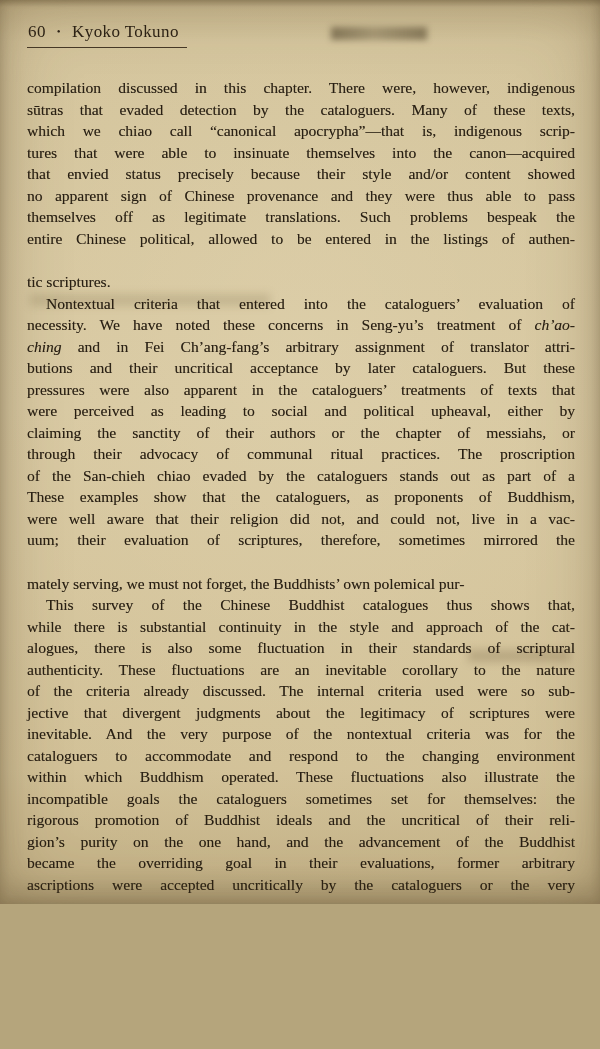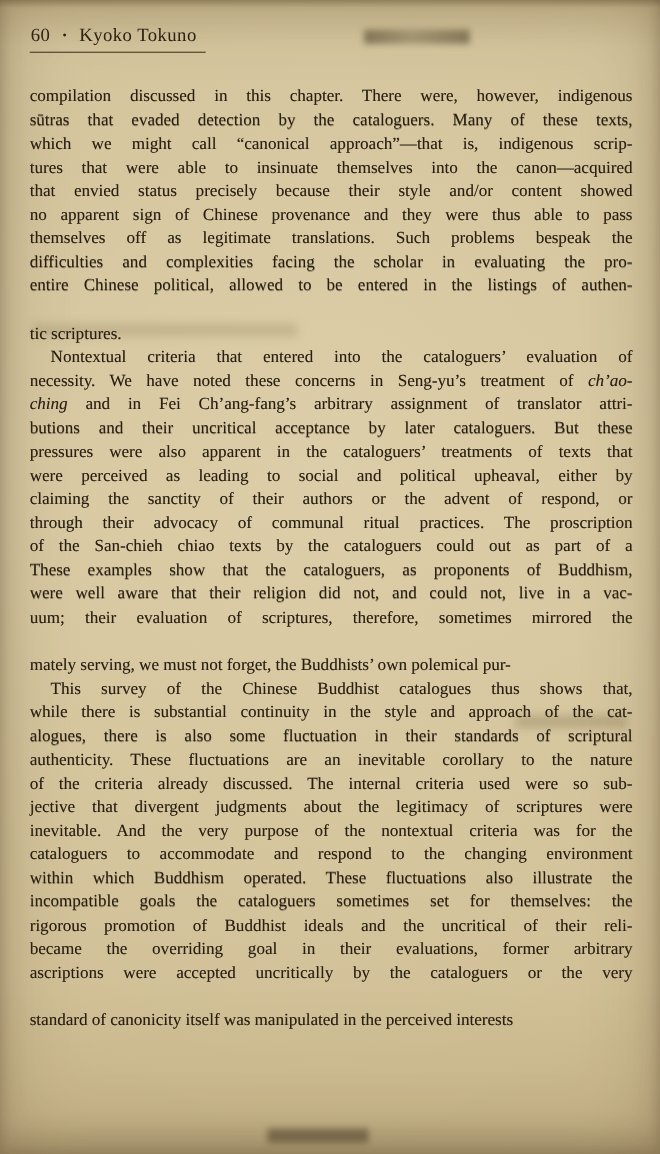--- a/index.html
+++ b/index.html
@@ -4,21 +4,21 @@
 <style>
   * { margin: 0; padding: 0; box-sizing: border-box; }
   html, body { width: 600px; }
   body {
     font-family: "Liberation Serif", "DejaVu Serif", serif;
     background: #b5a57c;
   }
   .page {
     position: relative;
     width: 600px;
-    height: 1049px;
+    height: 904px;
     overflow: hidden;
     color: #281f13;
     background:
       radial-gradient(120% 90% at 50% 38%, rgba(255,248,224,0.16), rgba(0,0,0,0) 70%),
       linear-gradient(180deg, #a2916a 0px, #c6b58b 7px, #d2c299 42px, #d6c69e 45%, #d1c096 85%, #c2b085 100%);
   }
   .inner { position: relative; padding: 22px 25px 0 27px; z-index: 2; }
   .running-header {
     display: inline-block;
     border-bottom: 1.6px solid #463927;
@@ -77,56 +77,56 @@
 
 <div class="page">
   <div class="inner">
     <div class="running-header">
       <span class="num">60</span><span class="sep">•</span><span class="author">Kyoko Tokuno</span>
     </div>
     <div class="page-body">
         <div class="para">
           <div class="line"><span>compilation discussed in this chapter. There were, however, indigenous</span></div>
           <div class="line"><span>sūtras that evaded detection by the cataloguers. Many of these texts,</span></div>
-          <div class="line"><span>which we might call “canonical approach”—that is, indigenous scrip-</span></div>
+          <div class="line"><span>which we chiao call “canonical apocrypha”—that is, indigenous scrip-</span></div>
           <div class="line"><span>tures that were able to insinuate themselves into the canon—acquired</span></div>
           <div class="line"><span>that envied status precisely because their style and/or content showed</span></div>
           <div class="line"><span>no apparent sign of Chinese provenance and they were thus able to pass</span></div>
           <div class="line"><span>themselves off as legitimate translations. Such problems bespeak the</span></div>
-          <div class="line"><span>difficulties and complexities facing the scholar in evaluating the pro-</span></div>
           <div class="line"><span>entire Chinese political, allowed to be entered in the listings of authen-</span></div>
           <div class="line"><span>tic scriptures.</span></div>
         </div>
         <div class="para indent">
           <div class="line"><span>Nontextual criteria that entered into the cataloguers’ evaluation of</span></div>
           <div class="line"><span>necessity. We have noted these concerns in Seng-yu’s treatment of </span><span class="it">ch’ao-</span></div>
           <div class="line"><span class="it">ching</span><span> and in Fei Ch’ang-fang’s arbitrary assignment of translator attri-</span></div>
           <div class="line"><span>butions and their uncritical acceptance by later cataloguers. But these</span></div>
           <div class="line"><span>pressures were also apparent in the cataloguers’ treatments of texts that</span></div>
           <div class="line"><span>were perceived as leading to social and political upheaval, either by</span></div>
-          <div class="line"><span>claiming the sanctity of their authors or the advent of respond, or</span></div>
+          <div class="line"><span>claiming the sanctity of their authors or the chapter of messiahs, or</span></div>
           <div class="line"><span>through their advocacy of communal ritual practices. The proscription</span></div>
-          <div class="line"><span>of the San-chieh chiao texts by the cataloguers could out as part of a</span></div>
+          <div class="line"><span>of the San-chieh chiao evaded by the cataloguers stands out as part of a</span></div>
           <div class="line"><span>These examples show that the cataloguers, as proponents of Buddhism,</span></div>
           <div class="line"><span>were well aware that their religion did not, and could not, live in a vac-</span></div>
           <div class="line"><span>uum; their evaluation of scriptures, therefore, sometimes mirrored the</span></div>
           <div class="line"><span>mately serving, we must not forget, the Buddhists’ own polemical pur-</span></div>
         </div>
         <div class="para indent">
           <div class="line"><span>This survey of the Chinese Buddhist catalogues thus shows that,</span></div>
           <div class="line"><span>while there is substantial continuity in the style and approach of the cat-</span></div>
           <div class="line"><span>alogues, there is also some fluctuation in their standards of scriptural</span></div>
           <div class="line"><span>authenticity. These fluctuations are an inevitable corollary to the nature</span></div>
           <div class="line"><span>of the criteria already discussed. The internal criteria used were so sub-</span></div>
           <div class="line"><span>jective that divergent judgments about the legitimacy of scriptures were</span></div>
           <div class="line"><span>inevitable. And the very purpose of the nontextual criteria was for the</span></div>
           <div class="line"><span>cataloguers to accommodate and respond to the changing environment</span></div>
           <div class="line"><span>within which Buddhism operated. These fluctuations also illustrate the</span></div>
           <div class="line"><span>incompatible goals the cataloguers sometimes set for themselves: the</span></div>
           <div class="line"><span>rigorous promotion of Buddhist ideals and the uncritical of their reli-</span></div>
+          <div class="line"><span>gion’s purity on the one hand, and the advancement of the Buddhist</span></div>
           <div class="line"><span>became the overriding goal in their evaluations, former arbitrary</span></div>
           <div class="line"><span>ascriptions were accepted uncritically by the cataloguers or the very</span></div>
           <div class="line"><span>standard of canonicity itself was manipulated in the perceived interests</span></div>
         </div>
       </div>
   </div>
 
   <div class="smudge smudge-1"></div>
   <div class="smudge smudge-2"></div>
   <div class="smudge smudge-3"></div>

